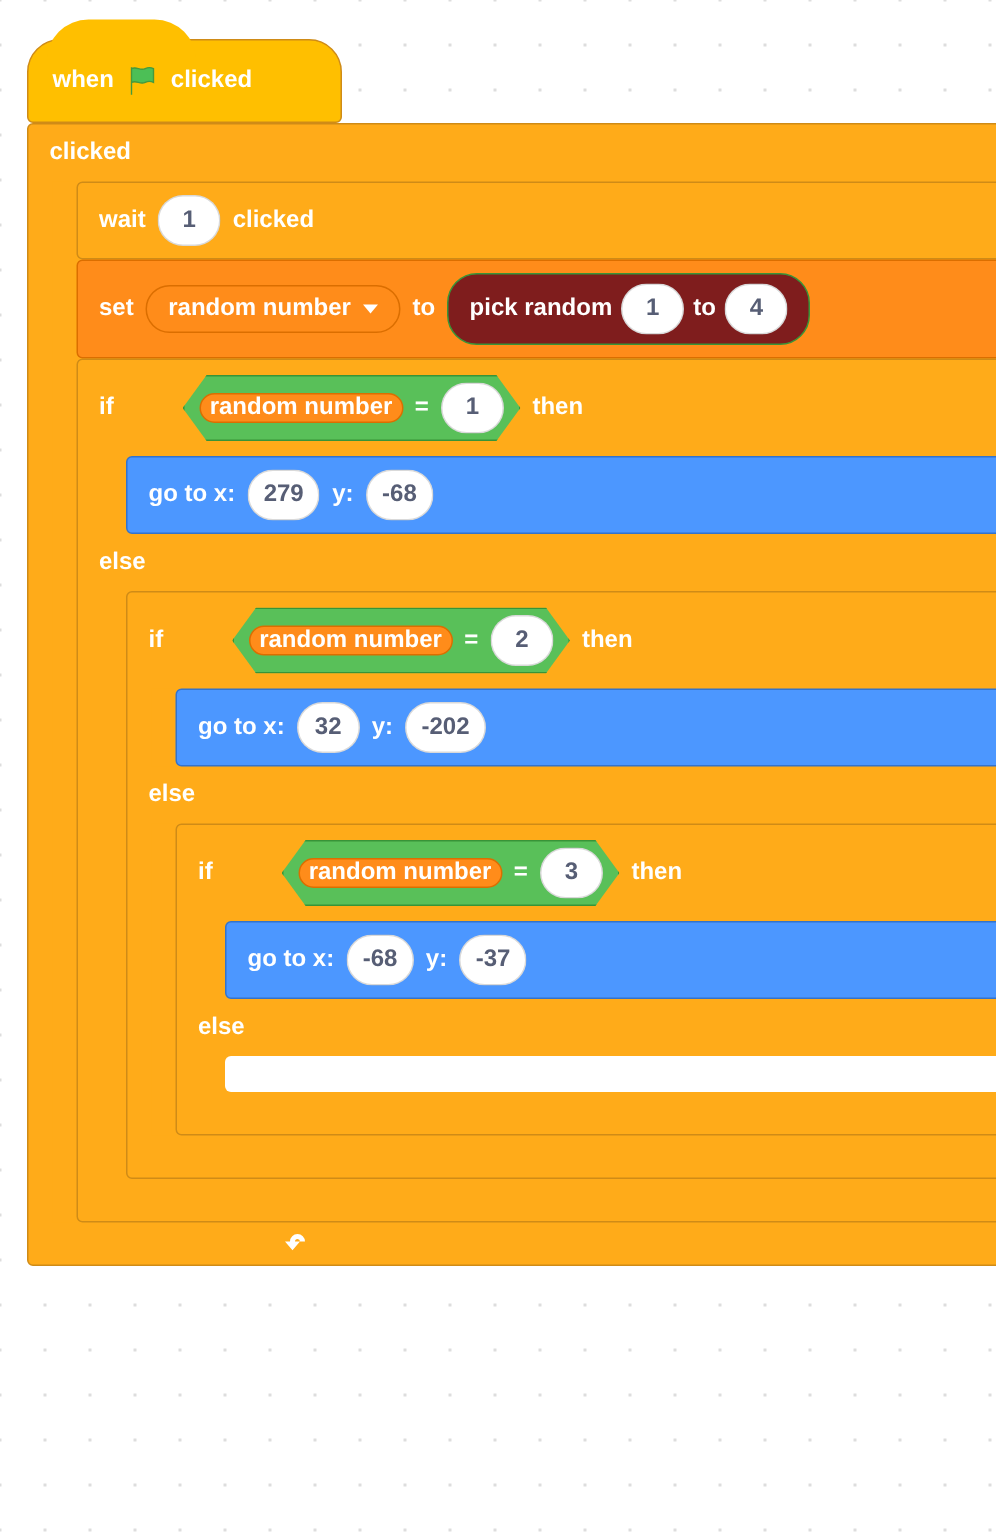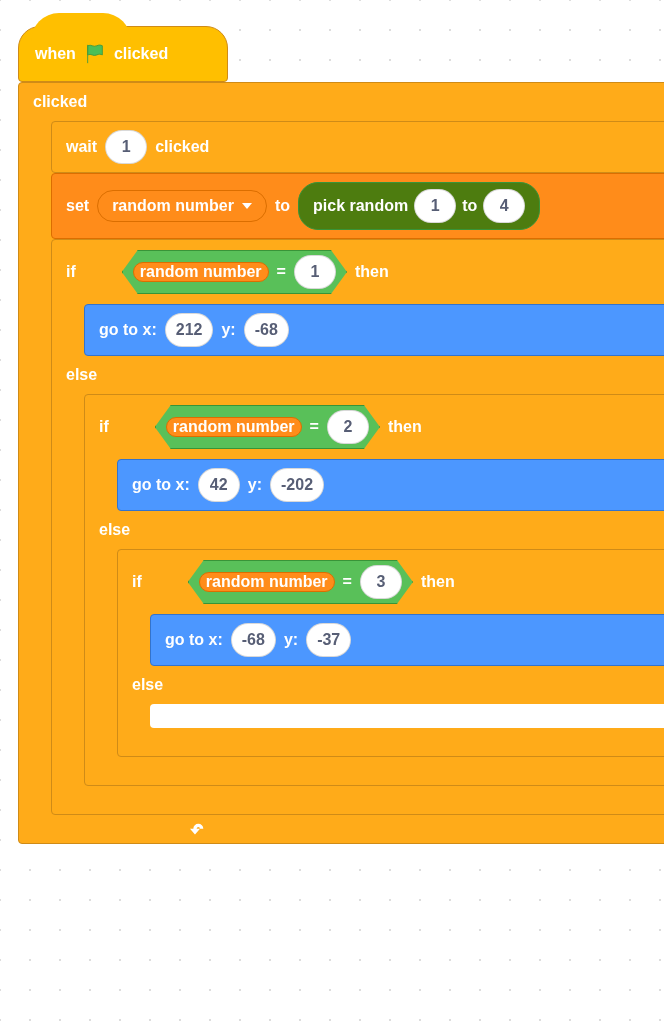--- a/index.html
+++ b/index.html
@@ -12,21 +12,21 @@
 .events{background:#ffbf00;border-color:#cf8b17}
 .control{background:#ffab19;border-color:#cf8b17}
 .data{background:#ff8c1a;border-color:#db6e00}
 .motion{background:#4c97ff;border-color:#3373cc}
 .cblock{padding:0;display:block}
 .crow{display:flex;align-items:center;padding:10px 14px;gap:8px}
 .cbody{margin-left:16px;border-left:16px solid #ffab19;min-height:20px}
 .cfoot{height:28px}
 .input-num{background:#fff;color:#575e75;border-radius:20px;min-width:42px;height:34px;display:inline-flex;align-items:center;justify-content:center;padding:0 10px;font-weight:600;border:1px solid rgba(0,0,0,.15)}
 .reporter{background:#ff8c1a;border:1px solid #db6e00;color:#fff;border-radius:20px;padding:6px 14px;display:inline-flex;align-items:center;gap:6px}
-.reporter.op{background:#4d7c0f;border-color:#389438}
+.reporter.op{background:#7f1d1d;border-color:#389438}
 .bool{background:#59c059;border:1px solid #389438;padding:4px 10px;display:inline-flex;align-items:center;gap:8px;clip-path:polygon(16px 0,calc(100% - 16px) 0,100% 50%,calc(100% - 16px) 100%,16px 100%,0 50%)}
 .bool-inner{padding:0 6px}
 .dd{background:#ff8c1a;border:1px solid #db6e00;border-radius:20px;padding:6px 14px;display:inline-flex;align-items:center;gap:8px;color:#fff}
 .dd .caret{width:0;height:0;border-left:5px solid transparent;border-right:5px solid transparent;border-top:6px solid #fff}
 .flag{width:22px;height:22px}
 .flag svg{display:block}
 .arrow-loop{width:20px;height:16px;display:inline-block}
 .label{white-space:nowrap}
 </style>
 </head>
@@ -79,21 +79,21 @@
         <span class="bool">
           <span class="bool-inner reporter">random number</span>
           <span class="label">=</span>
           <span class="input-num">1</span>
         </span>
         <span class="label">then</span>
       </div>
       <div class="cbody">
         <div class="block motion">
           <span class="label">go to x:</span>
-          <span class="input-num">212</span>
+          <span class="input-num">279</span>
           <span class="label">y:</span>
           <span class="input-num">-68</span>
         </div>
       </div>
       <div class="crow">
               <span class="label">else</span>
             </div>
       <div class="cbody">
 
         <div class="block control cblock">
@@ -103,21 +103,21 @@
             <span class="bool">
               <span class="bool-inner reporter">random number</span>
               <span class="label">=</span>
               <span class="input-num">2</span>
             </span>
             <span class="label">then</span>
           </div>
           <div class="cbody">
             <div class="block motion">
               <span class="label">go to x:</span>
-              <span class="input-num">42</span>
+              <span class="input-num">32</span>
               <span class="label">y:</span>
               <span class="input-num">-202</span>
             </div>
           </div>
           <div class="crow">
                   <span class="label">else</span>
                 </div>
           <div class="cbody">
 
             <div class="block control cblock">

